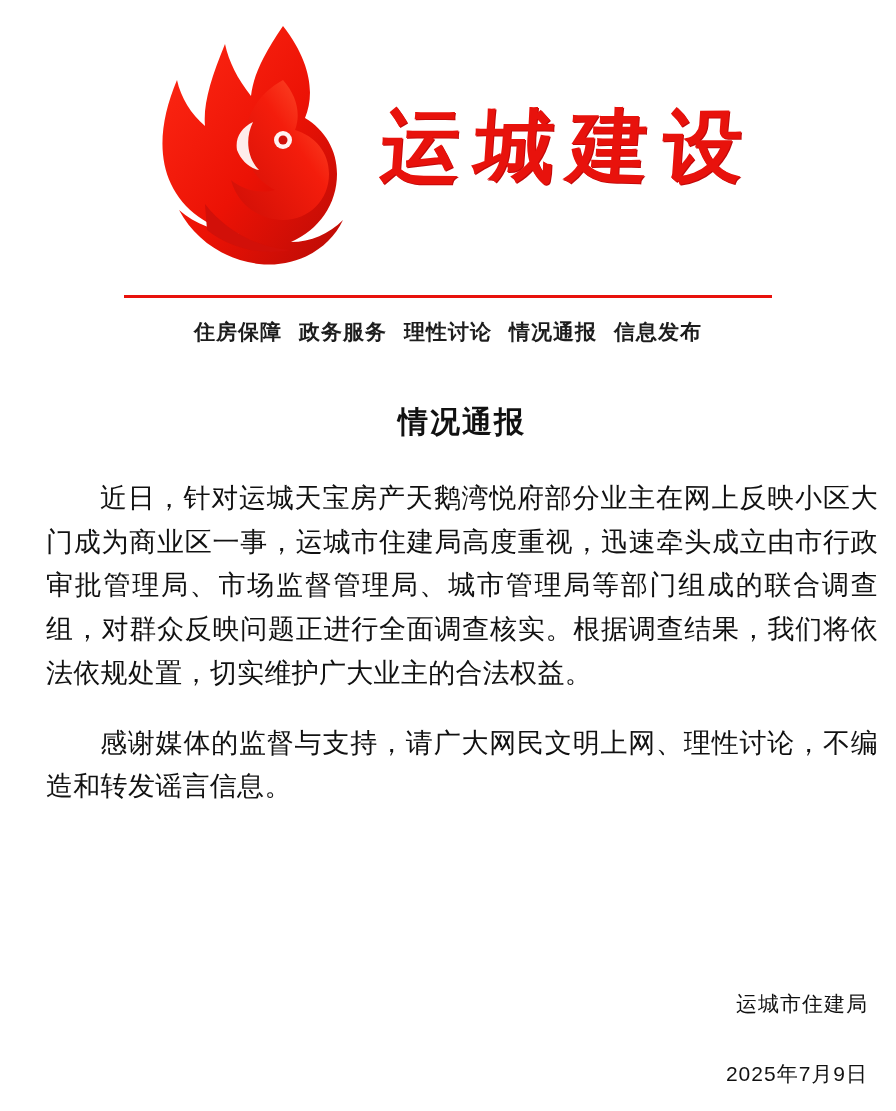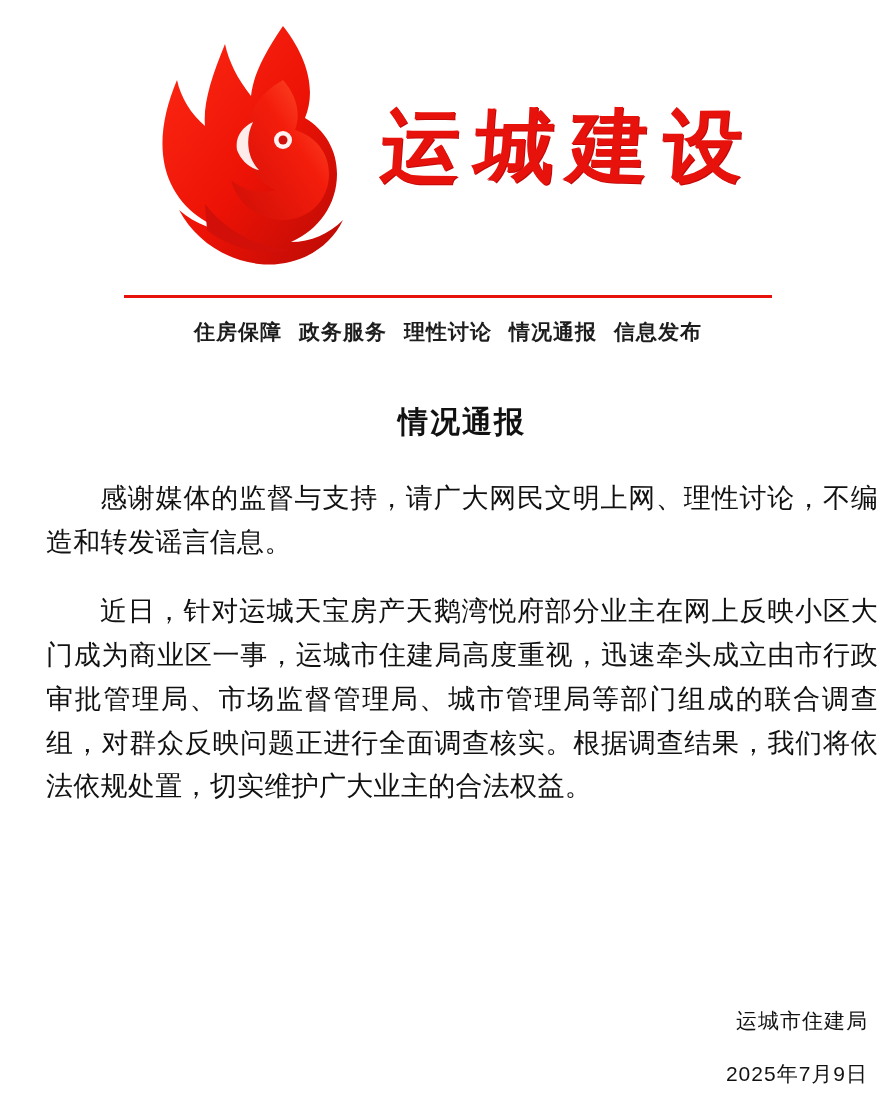--- a/index.html
+++ b/index.html
@@ -112,21 +112,21 @@
     bottom: 22px;
     text-align: right;
   }
   .sig-line {
     font-size: 21px;
     line-height: 1.5;
     color: #111111;
     letter-spacing: 1px;
   }
   .sig-date {
-    margin-top: 21px;
+    margin-top: 38px;
     text-align: center;
   }
 </style>
 </head>
 <body>
 
 <div class="page">
 
   <div class="header">
 
@@ -174,22 +174,22 @@
   <div class="navbar">
     <div class="nav-item">住房保障</div>
     <div class="nav-item">政务服务</div>
     <div class="nav-item">理性讨论</div>
     <div class="nav-item">情况通报</div>
     <div class="nav-item">信息发布</div>
   </div>
 
   <div class="article">
     <div class="doc-title">情况通报</div>
+    <p class="para">近日，针对运城天宝房产天鹅湾悦府部分业主在网上反映小区大门成为商业区一事，运城市住建局高度重视，迅速牵头成立由市行政审批管理局、市场监督管理局、城市管理局等部门组成的联合调查组，对群众反映问题正进行全面调查核实。根据调查结果，我们将依法依规处置，切实维护广大业主的合法权益。</p>
     <p class="para">感谢媒体的监督与支持，请广大网民文明上网、理性讨论，不编造和转发谣言信息。</p>
-    <p class="para">近日，针对运城天宝房产天鹅湾悦府部分业主在网上反映小区大门成为商业区一事，运城市住建局高度重视，迅速牵头成立由市行政审批管理局、市场监督管理局、城市管理局等部门组成的联合调查组，对群众反映问题正进行全面调查核实。根据调查结果，我们将依法依规处置，切实维护广大业主的合法权益。</p>
   </div>
 
   <div class="signature-block">
     <div class="sig-line">运城市住建局</div>
     <div class="sig-line sig-date">2025年7月9日</div>
   </div>
 
 </div>
 
 </body></html>

